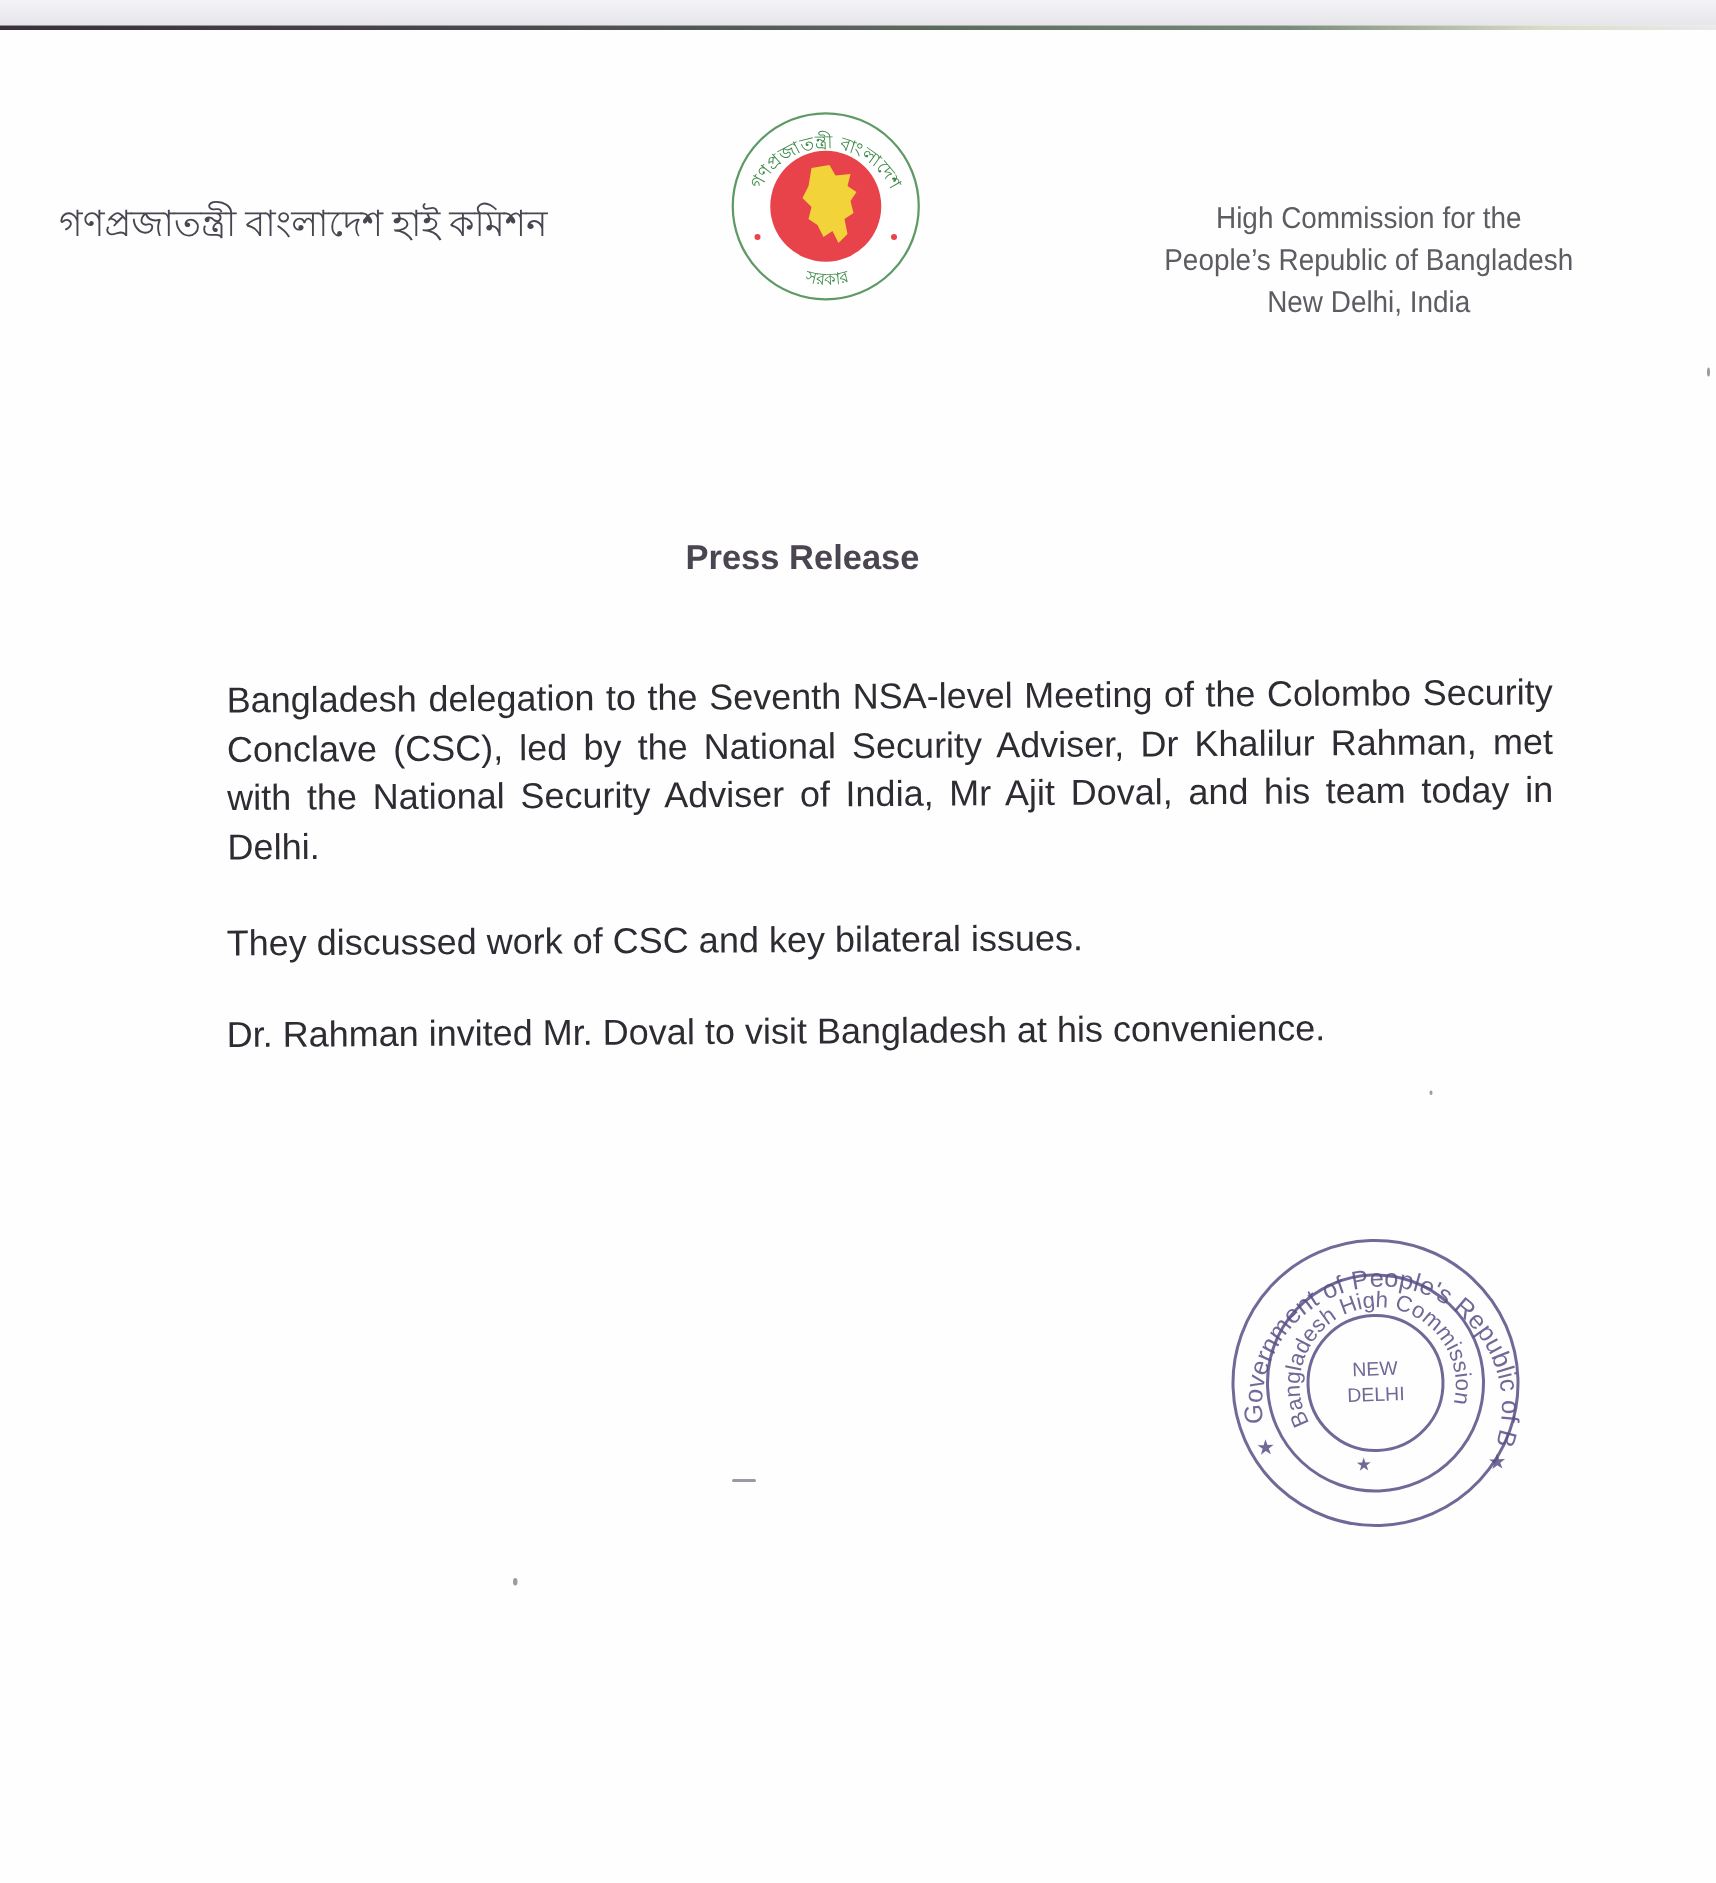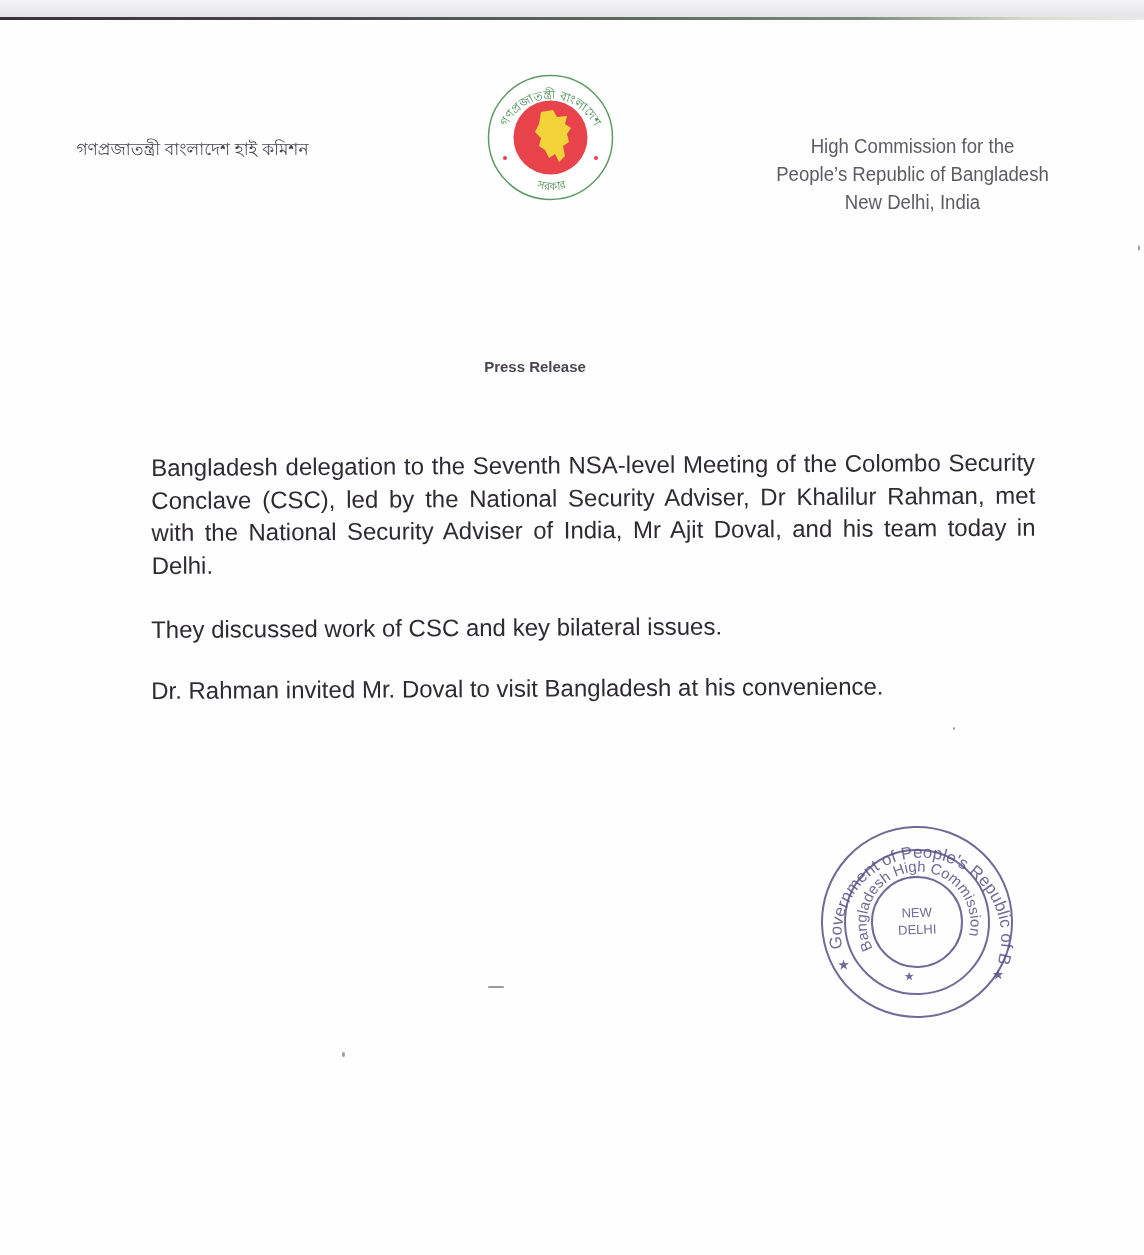--- a/index.html
+++ b/index.html
@@ -16,34 +16,34 @@
     .topline {
       position: absolute; left: 0; top: 17px; width: 1144px; height: 3px;
       background: linear-gradient(90deg, #3a2f3a 0%, #4b4a4e 30%, #5d6a5f 55%, #7a8a7a 75%, #d9dcc9 90%, #eaeaea 100%);
     }
     .paper {
       position: absolute; left: 0; top: 20px; width: 1144px; height: 1235px;
       background: #fefefe;
     }
     .bn-head {
       position: absolute; left: 20px; top: 133px; width: 345px;
-      text-align: center; font-family: Liberation Sans, sans-serif;
-      font-size: 17px; line-height: 34px; color: #4a4651;
+      text-align: right; font-family: Liberation Serif, serif;
+      font-size: 24px; line-height: 34px; color: #4a4651;
     }
     .en-head {
       position: absolute; left: 740px; top: 132px; width: 345px;
       text-align: center; font-size: 20px; line-height: 28px; color: #5e5b62;
       transform: scaleX(0.93); transform-origin: center;
     }
     .emblem {
       position: absolute; left: 483px; top: 70px; width: 135px; height: 135px;
     }
     .title {
       position: absolute; left: 420px; top: 358px; width: 230px;
-      text-align: center; font-size: 15px; font-weight: bold; color: #4a4550;
+      text-align: center; font-size: 23px; font-weight: bold; color: #4a4550;
     }
     .body-text {
       position: absolute; left: 151px; width: 884px;
       font-size: 24px; line-height: 32.5px; color: #2f2b33;
       text-align: justify; text-align-last: left;
       transform: rotate(-0.35deg); transform-origin: left top;
     }
     .p1 { top: 452px; }
     .p2 { top: 614px; }
     .p3 { top: 675px; }

